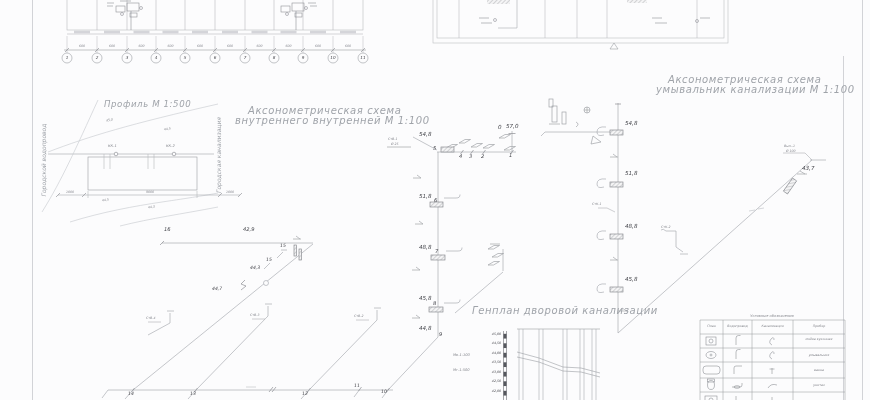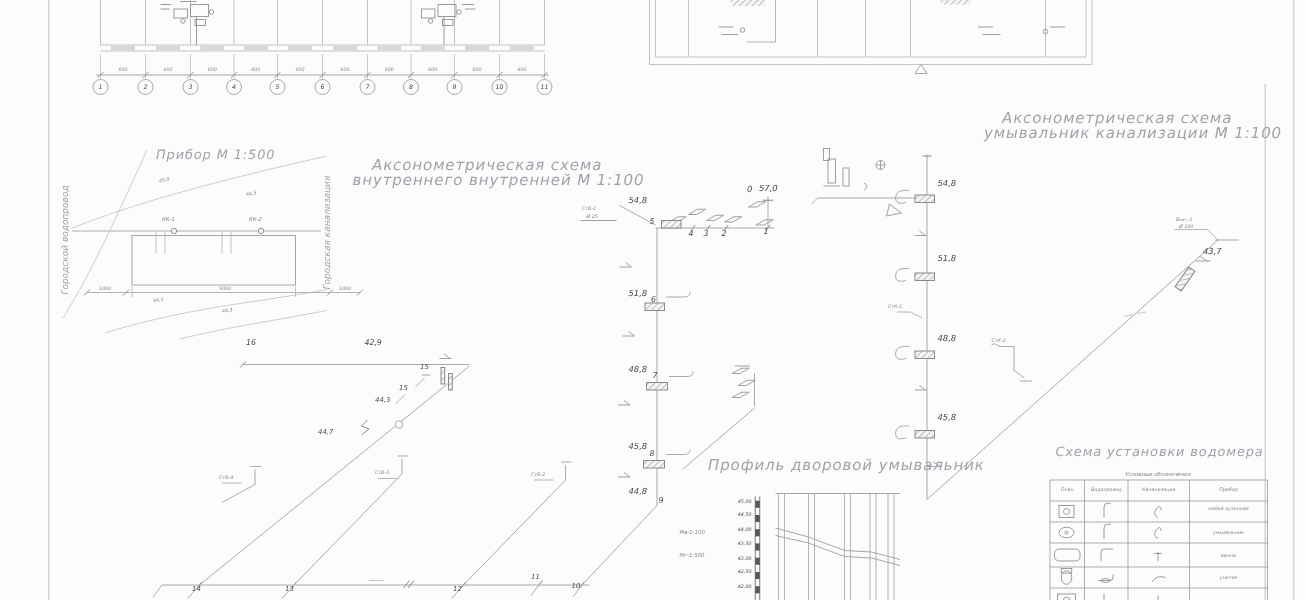--- a/index.html
+++ b/index.html
@@ -404,21 +404,21 @@
 <span class="L m f3 ctr" style="left:104px;top:44.5px;width:16px">600</span>
 <span class="L m f3 ctr" style="left:133.5px;top:44.5px;width:16px">600</span>
 <span class="L m f3 ctr" style="left:162.5px;top:44.5px;width:16px">600</span>
 <span class="L m f3 ctr" style="left:192px;top:44.5px;width:16px">600</span>
 <span class="L m f3 ctr" style="left:222px;top:44.5px;width:16px">600</span>
 <span class="L m f3 ctr" style="left:251.5px;top:44.5px;width:16px">600</span>
 <span class="L m f3 ctr" style="left:280.5px;top:44.5px;width:16px">600</span>
 <span class="L m f3 ctr" style="left:310px;top:44.5px;width:16px">600</span>
 <span class="L m f3 ctr" style="left:340px;top:44.5px;width:16px">600</span>
 
-<span class="L g f85 ls" style="left:104px;top:100px">Прибор  М 1:500</span>
+<span class="L g f85 ls" style="left:104px;top:100px">Профиль  М 1:500</span>
 <span class="L g f6 ctr vert" style="left:-21px;top:157px;width:130px">Городской водопровод</span>
 <span class="L g f6 ctr vert" style="left:154px;top:152px;width:130px">Городская канализация</span>
 <span class="L m f35" style="left:108px;top:145px">КК-1</span>
 <span class="L m f35" style="left:166px;top:145px">КК-2</span>
 <span class="L m f3" style="left:106px;top:119px;transform:rotate(-12deg)">45,0</span>
 <span class="L m f3" style="left:164px;top:128px;transform:rotate(-10deg)">44,5</span>
 <span class="L m f3" style="left:102px;top:199px;transform:rotate(-8deg)">44,5</span>
 <span class="L m f3" style="left:148px;top:206px;transform:rotate(-8deg)">44,3</span>
 <span class="L m f3 ctr" style="left:60px;top:190.5px;width:20px">1000</span>
 <span class="L m f3 ctr" style="left:138px;top:190.5px;width:24px">9000</span>
@@ -464,32 +464,31 @@
 <span class="L d f55" style="left:625px;top:121px">54,8</span>
 <span class="L d f55" style="left:625px;top:171px">51,8</span>
 <span class="L d f55" style="left:625px;top:224px">48,8</span>
 <span class="L d f55" style="left:625px;top:277px">45,8</span>
 <span class="L m f3" style="left:592px;top:203px">СтК-1</span>
 <span class="L m f3" style="left:661px;top:226px">СтК-2</span>
 <span class="L m f3" style="left:784px;top:145px">Вып.-1</span>
 <span class="L m f3" style="left:786px;top:149.5px">Ø 100</span>
 <span class="L d f55" style="left:802px;top:166px">43,7</span>
 
-<span class="L g f75 ls" style="left:472px;top:306px">Профиль дворовой умывальник</span>
+<span class="L g f75 ls" style="left:472px;top:306px">Генплан дворовой канализации</span>
 <span class="L d f3 rt" style="left:484px;top:332.5px;width:17px">45,00</span>
 <span class="L d f3 rt" style="left:484px;top:342px;width:17px">44,50</span>
 <span class="L d f3 rt" style="left:484px;top:351.5px;width:17px">44,00</span>
 <span class="L d f3 rt" style="left:484px;top:361px;width:17px">43,50</span>
 <span class="L d f3 rt" style="left:484px;top:370.5px;width:17px">43,00</span>
 <span class="L d f3 rt" style="left:484px;top:380px;width:17px">42,50</span>
 <span class="L d f3 rt" style="left:484px;top:389.5px;width:17px">42,00</span>
 <span class="L m f35" style="left:453px;top:354px">Мв-1:100</span>
 <span class="L m f35" style="left:453px;top:369px">Мг-1:500</span>
 
-<span class="L g f85 ctr ls" style="left:692px;top:298px;width:162px">Схема установки водомера</span>
 <span class="L m f35 ctr" style="left:692px;top:314.5px;width:160px">Условные обозначения</span>
 <span class="L m f3 ctr" style="left:700px;top:325px;width:23px">План</span>
 <span class="L m f3 ctr" style="left:723px;top:325px;width:29px">Водопровод</span>
 <span class="L m f3 ctr" style="left:752px;top:325px;width:41px">Канализация</span>
 <span class="L m f3 ctr" style="left:793px;top:325px;width:52px">Прибор</span>
 <span class="L m f3 ctr" style="left:797px;top:337px;width:44px;white-space:normal;line-height:1.3">мойка кухонная</span>
 <span class="L m f3 ctr" style="left:797px;top:353.5px;width:44px">умывальник</span>
 <span class="L m f3 ctr" style="left:797px;top:368.5px;width:44px">ванна</span>
 <span class="L m f3 ctr" style="left:797px;top:383.5px;width:44px">унитаз</span>
 

